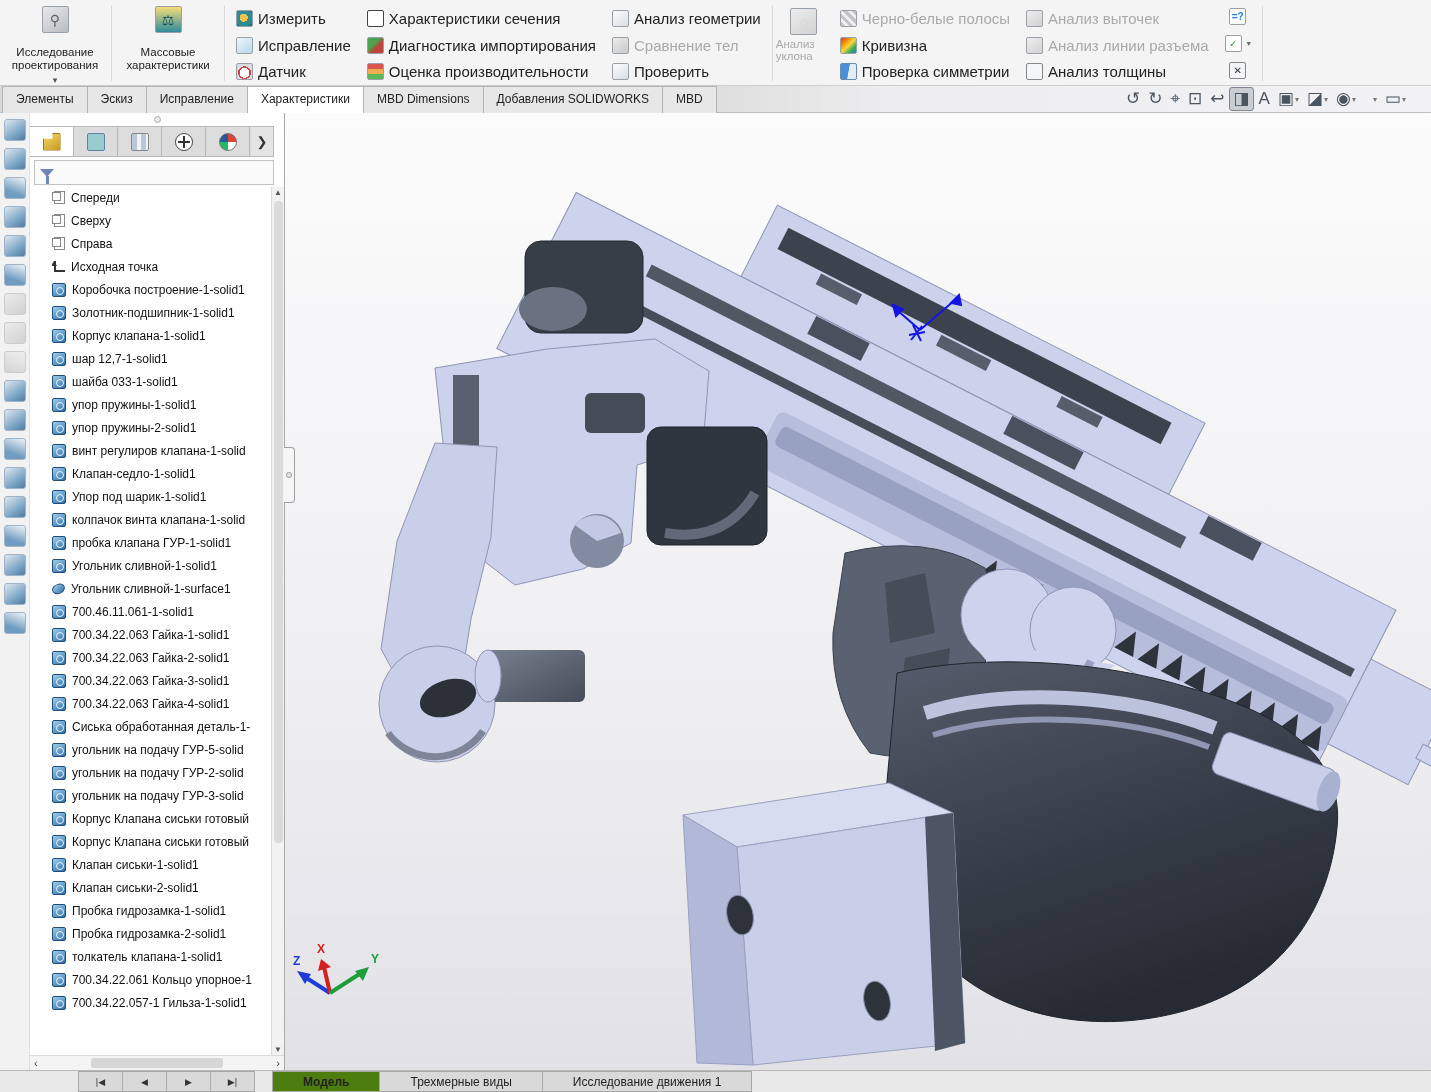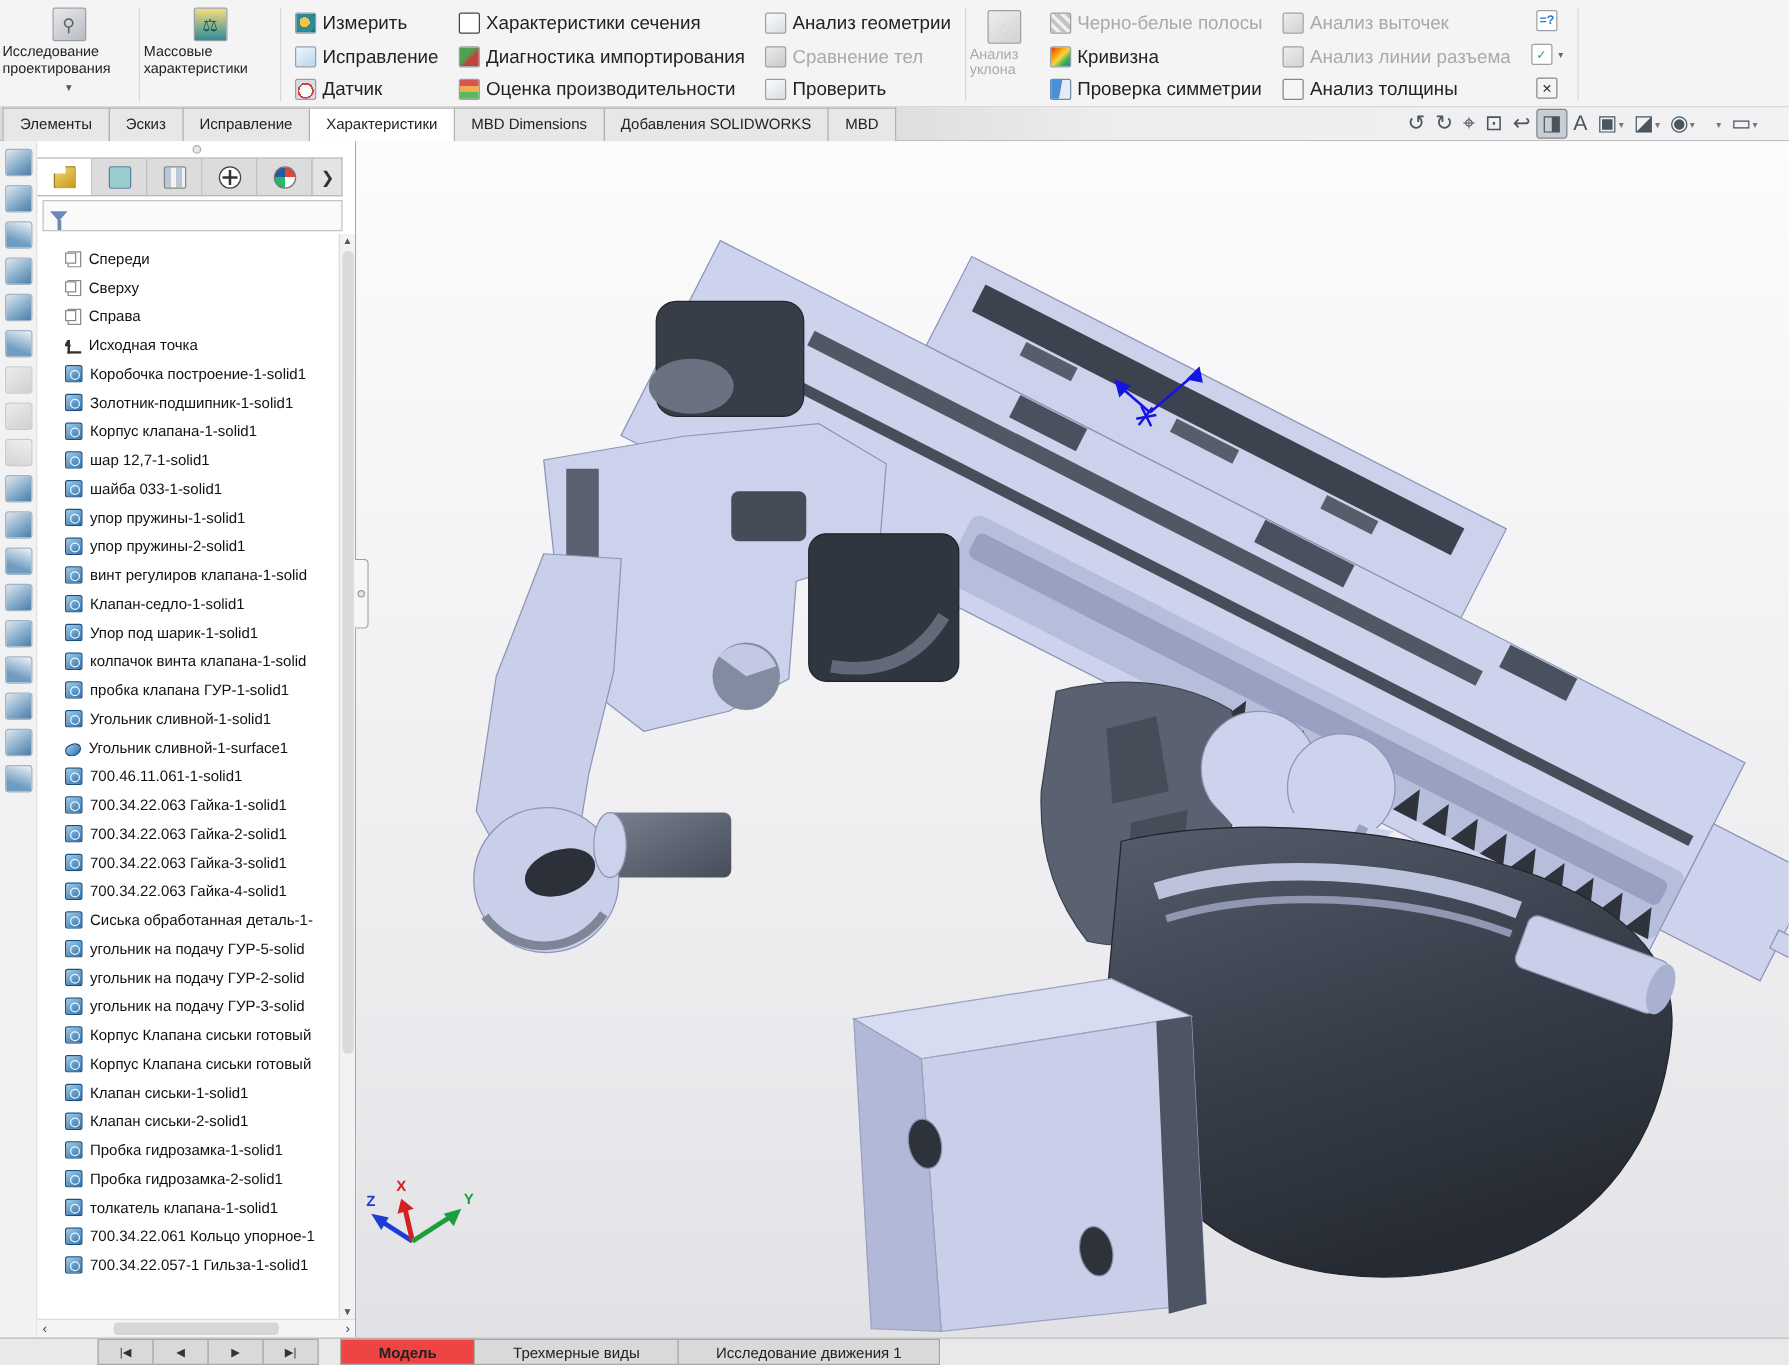--- a/index.html
+++ b/index.html
@@ -5,21 +5,21 @@
   html,body{margin:0;padding:0;width:1431px;height:1092px;overflow:hidden;
     font-family:"Liberation Sans",sans-serif;font-size:12px;color:#222;background:#fff;-webkit-font-smoothing:antialiased;}
   *{box-sizing:border-box}
 
   
   .ribbon{position:absolute;top:0;left:0;width:1431px;height:86px;background:#f4f4f4;
     border-bottom:1px solid #cfcfcf;display:flex;align-items:stretch;overflow:hidden;padding:2px 2px 0 2px;}
   .sep{width:1px;background:#d8d8d8;margin:4px 3px;flex:none}
   .bigbtn{flex:none;width:106px;display:flex;flex-direction:column;align-items:center;justify-content:flex-start;
     padding-top:4px;cursor:default;border-radius:3px}
-  .bigbtn .blabel{line-height:13px;margin-top:3px;font-size:11.5px}
+  .bigbtn .blabel{text-align:center;line-height:13px;margin-top:13px;font-size:11.5px}
   .bigbtn .caret{color:#555;font-size:9px;margin-top:3px}
   .rcol{flex:none;display:flex;flex-direction:column;justify-content:flex-start;padding:3px 4px 0 4px}
   .ritem{display:flex;align-items:center;gap:5px;height:27px;padding:0 4px;border-radius:3px;cursor:default;white-space:nowrap}
   .ritem.disabled .rlabel{color:#a9a9a9}
   .rlabel{font-size:15px}
   .clip190 .ritem{max-width:196px;overflow:hidden}
   .slopebtn{flex:none;width:56px;display:flex;flex-direction:column;align-items:center;padding-top:6px}
   .slopebtn .blabel{text-align:left;line-height:12px;font-size:11.5px;color:#a9a9a9;margin-top:3px}
   .iconstack{flex:none;width:42px;display:flex;flex-direction:column;align-items:center;justify-content:flex-start;padding-top:3px;gap:4px}
   .iconstack .ritem{height:23px;padding:0 2px}
@@ -93,21 +93,21 @@
   .pi.dimxpert{background:#fff;border:1px solid #444;border-radius:50%;position:relative}
   .pi.dimxpert::after{content:"";position:absolute;left:7px;top:2px;width:2px;height:12px;background:#333}
   .pi.dimxpert::before{content:"";position:absolute;left:2px;top:7px;width:12px;height:2px;background:#333}
   .pi.display{border-radius:50%;border:1px solid #777;background:conic-gradient(#d43 0 25%,#fff 25% 50%,#2b6 50% 75%,#235a9e 75%)}
   .pexpand{margin-left:auto;width:22px;display:flex;align-items:center;justify-content:center;color:#333;font-size:13px;cursor:default;background:#e4e4e4}
   .pfilter{height:25px;margin:3px 10px 2px 4px;border:1px solid #c3c3c3;background:#fafafa;display:flex;align-items:center;padding-left:5px}
   .funnel{width:0;height:0;border-left:7px solid transparent;border-right:7px solid transparent;border-top:8px solid #6f87b8;position:relative}
   .funnel::after{content:"";position:absolute;left:-1.5px;top:-1px;width:3px;height:8px;background:#6f87b8}
 
   .ptree{flex:1;position:relative;overflow:hidden;padding:4px 14px 0 22px}
-  .trow{display:flex;align-items:flex-end;gap:6px;height:23px;cursor:default;white-space:nowrap;overflow:hidden}
+  .trow{display:flex;align-items:flex-start;gap:6px;height:23px;cursor:default;white-space:nowrap;overflow:hidden}
   .ticon{flex:none;width:14px;height:14px;position:relative}
   .plane-icon{border:1px solid #8a8a8a;background:#fff;width:11px;height:13px;margin-left:2px}
   .plane-icon::after{content:"";position:absolute;left:-3px;bottom:2px;width:7px;height:7px;border:1px solid #8a8a8a;background:#fff}
   .origin-icon{border-left:2px solid #333;border-bottom:2px solid #333;width:11px;height:11px;margin:1px 0 0 2px}
   .origin-icon::before{content:"";position:absolute;left:-5px;top:-3px;border:3px solid transparent;border-bottom:5px solid #333}
   .solid-icon{background:linear-gradient(145deg,#9fd0ef,#2d6ea8);border:1px solid #1d4f7c;border-radius:2px;width:14px;height:14px}
   .solid-icon::after{content:"";position:absolute;left:3px;top:3px;width:6px;height:6px;border:1.5px solid #eaf6ff;border-radius:50%}
   .surface-icon{background:linear-gradient(145deg,#9fd0ef,#2d6ea8);border:1px solid #1d4f7c;width:13px;height:10px;margin-top:2px;
     border-radius:50% 40% 55% 45%;transform:rotate(-14deg)}
   .tlabel{font-size:12px;color:#111}
@@ -128,21 +128,21 @@
   .viewport svg{position:absolute;left:0;top:0}
 
   
   .bottombar{position:absolute;left:0;bottom:0;width:1431px;height:22px;background:#e9e9e9;border-top:1px solid #b9b9b9;
     display:flex;align-items:stretch;font-size:12px}
   .bnav{display:flex;margin-left:78px}
   .bnav .nbtn{width:45px;display:flex;align-items:center;justify-content:center;background:#d9d9d9;border:1px solid #a8a8a8;
     margin-right:-1px;font-size:9px;color:#333;cursor:default}
   .btabs{display:flex;margin-left:18px}
   .btab{padding:3px 30px 0 30px;background:#d9d9d9;border:1px solid #a8a8a8;margin-right:-1px;cursor:default;white-space:nowrap}
-  .btab.active{background:#ef4444;font-weight:bold;position:relative;z-index:2}
+  .btab.active{background:#4d7c0f;font-weight:bold;position:relative;z-index:2}
 </style>
 </head>
 <body>
 
 <div class="ribbon">
   <div class="bigbtn">
     <span class="ri bi design-study-icon">⚲</span>
     <span class="blabel">Исследование проектирования</span>
     <span class="caret">▾</span>
   </div>

